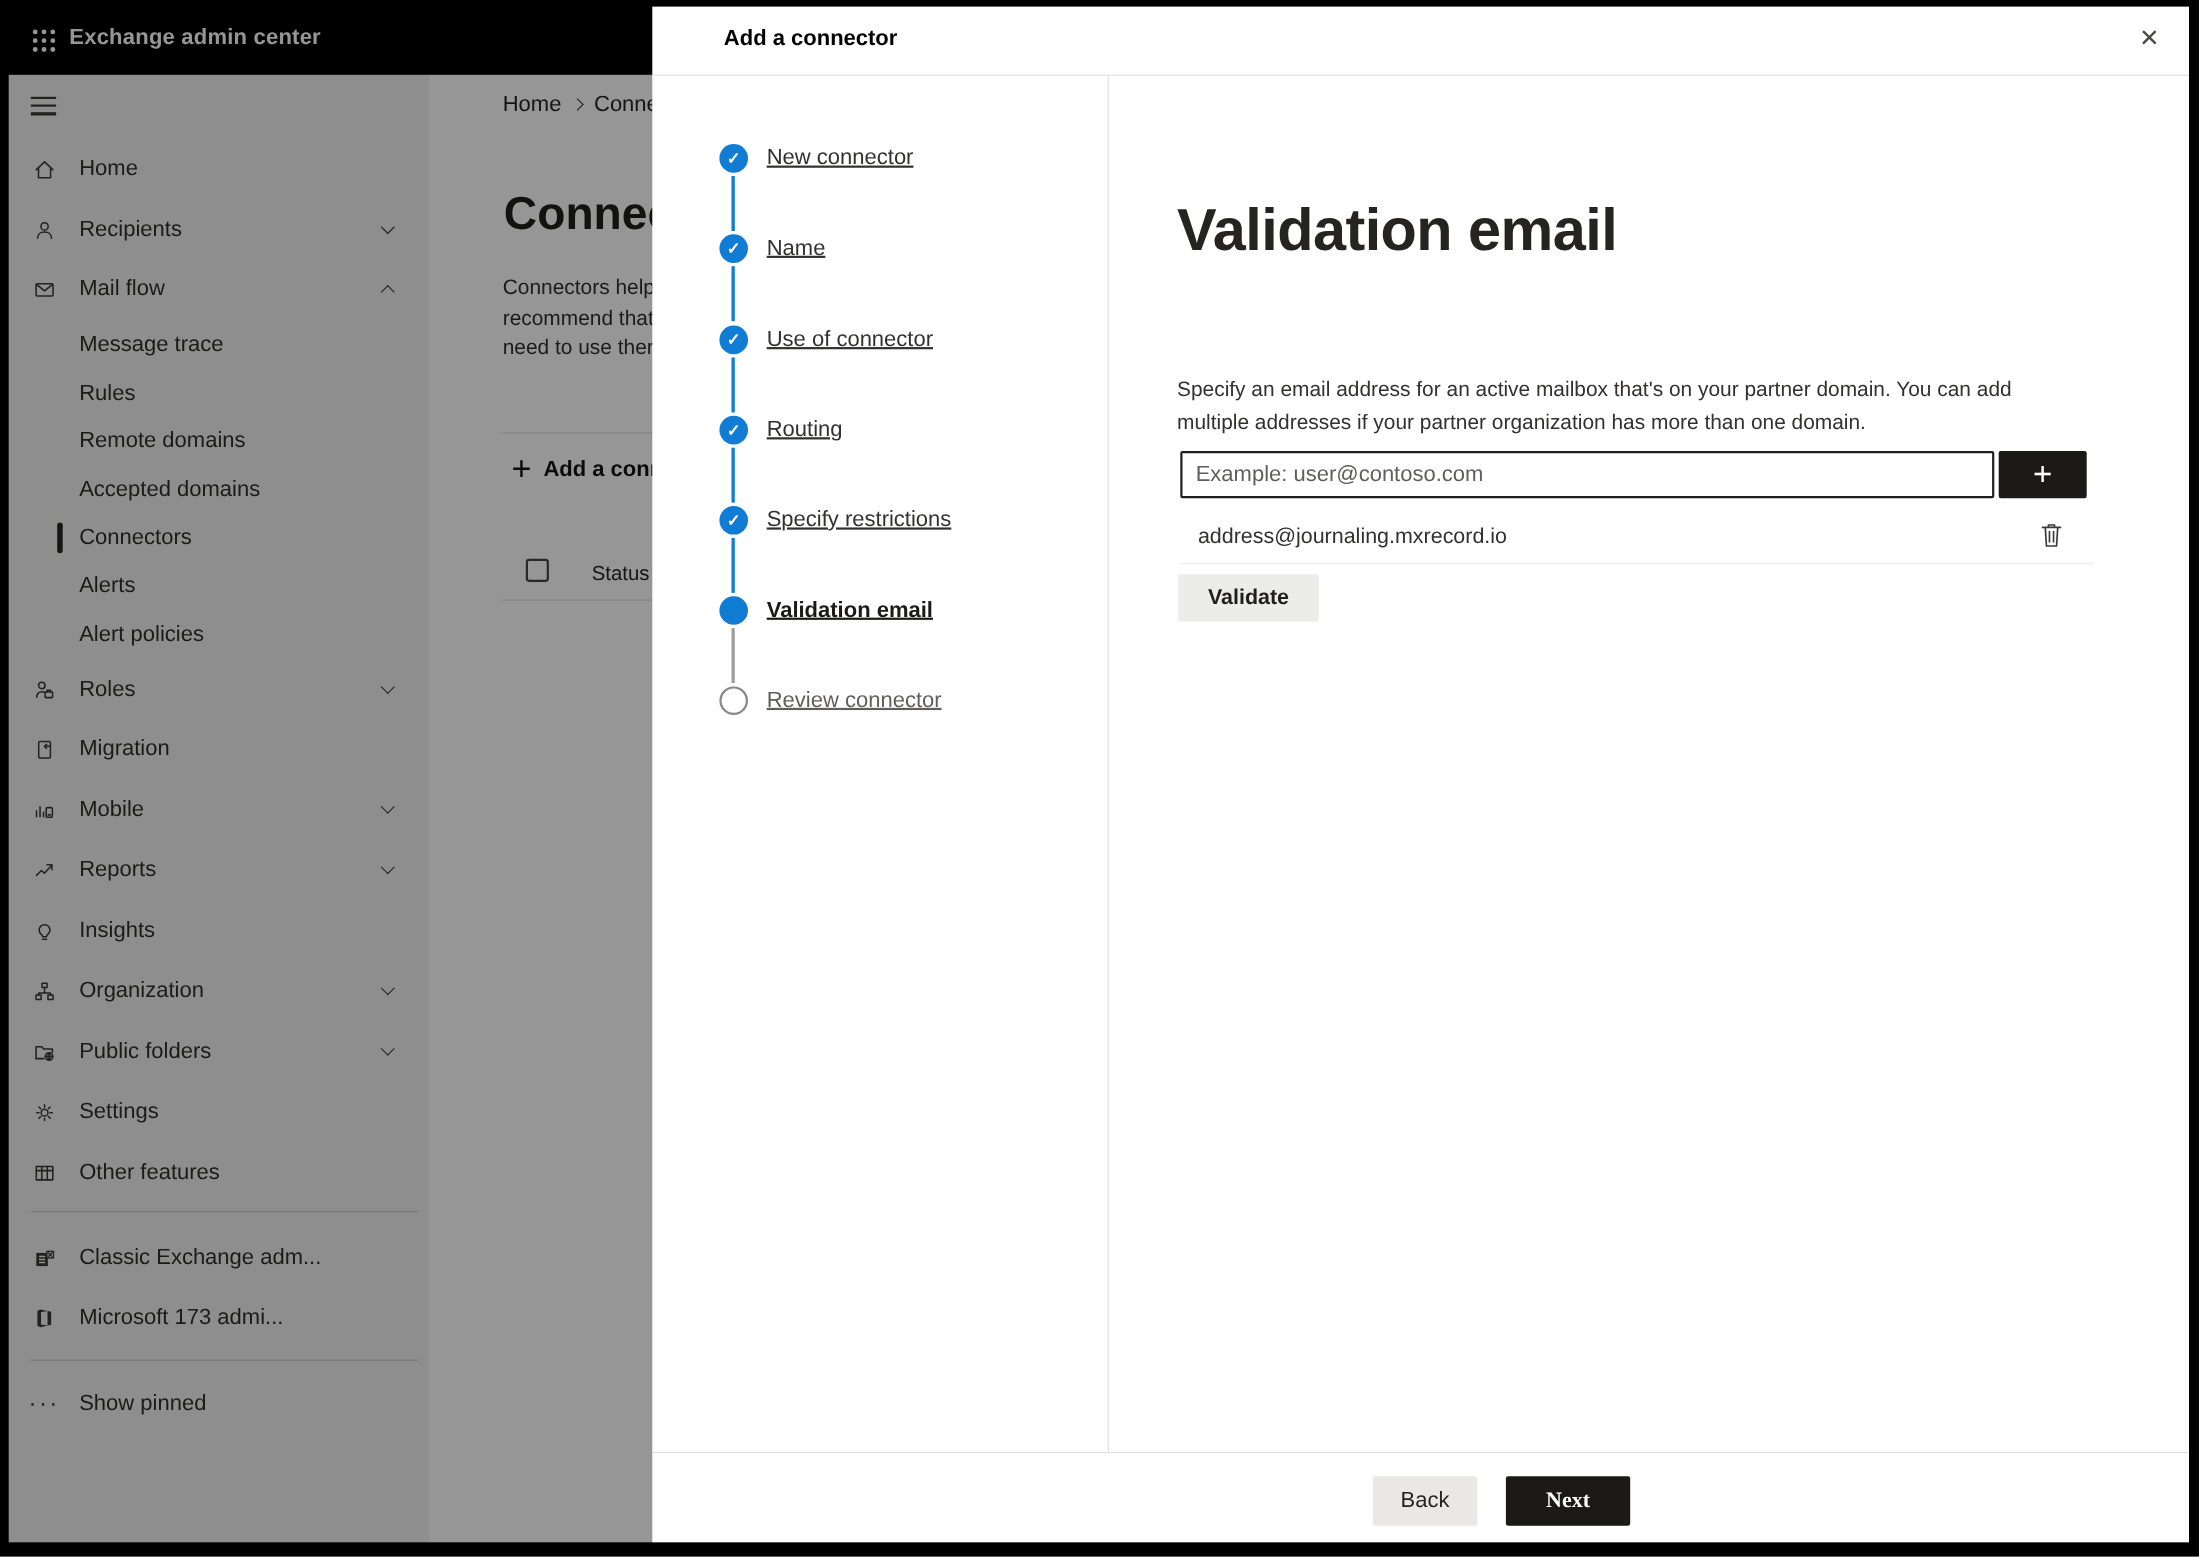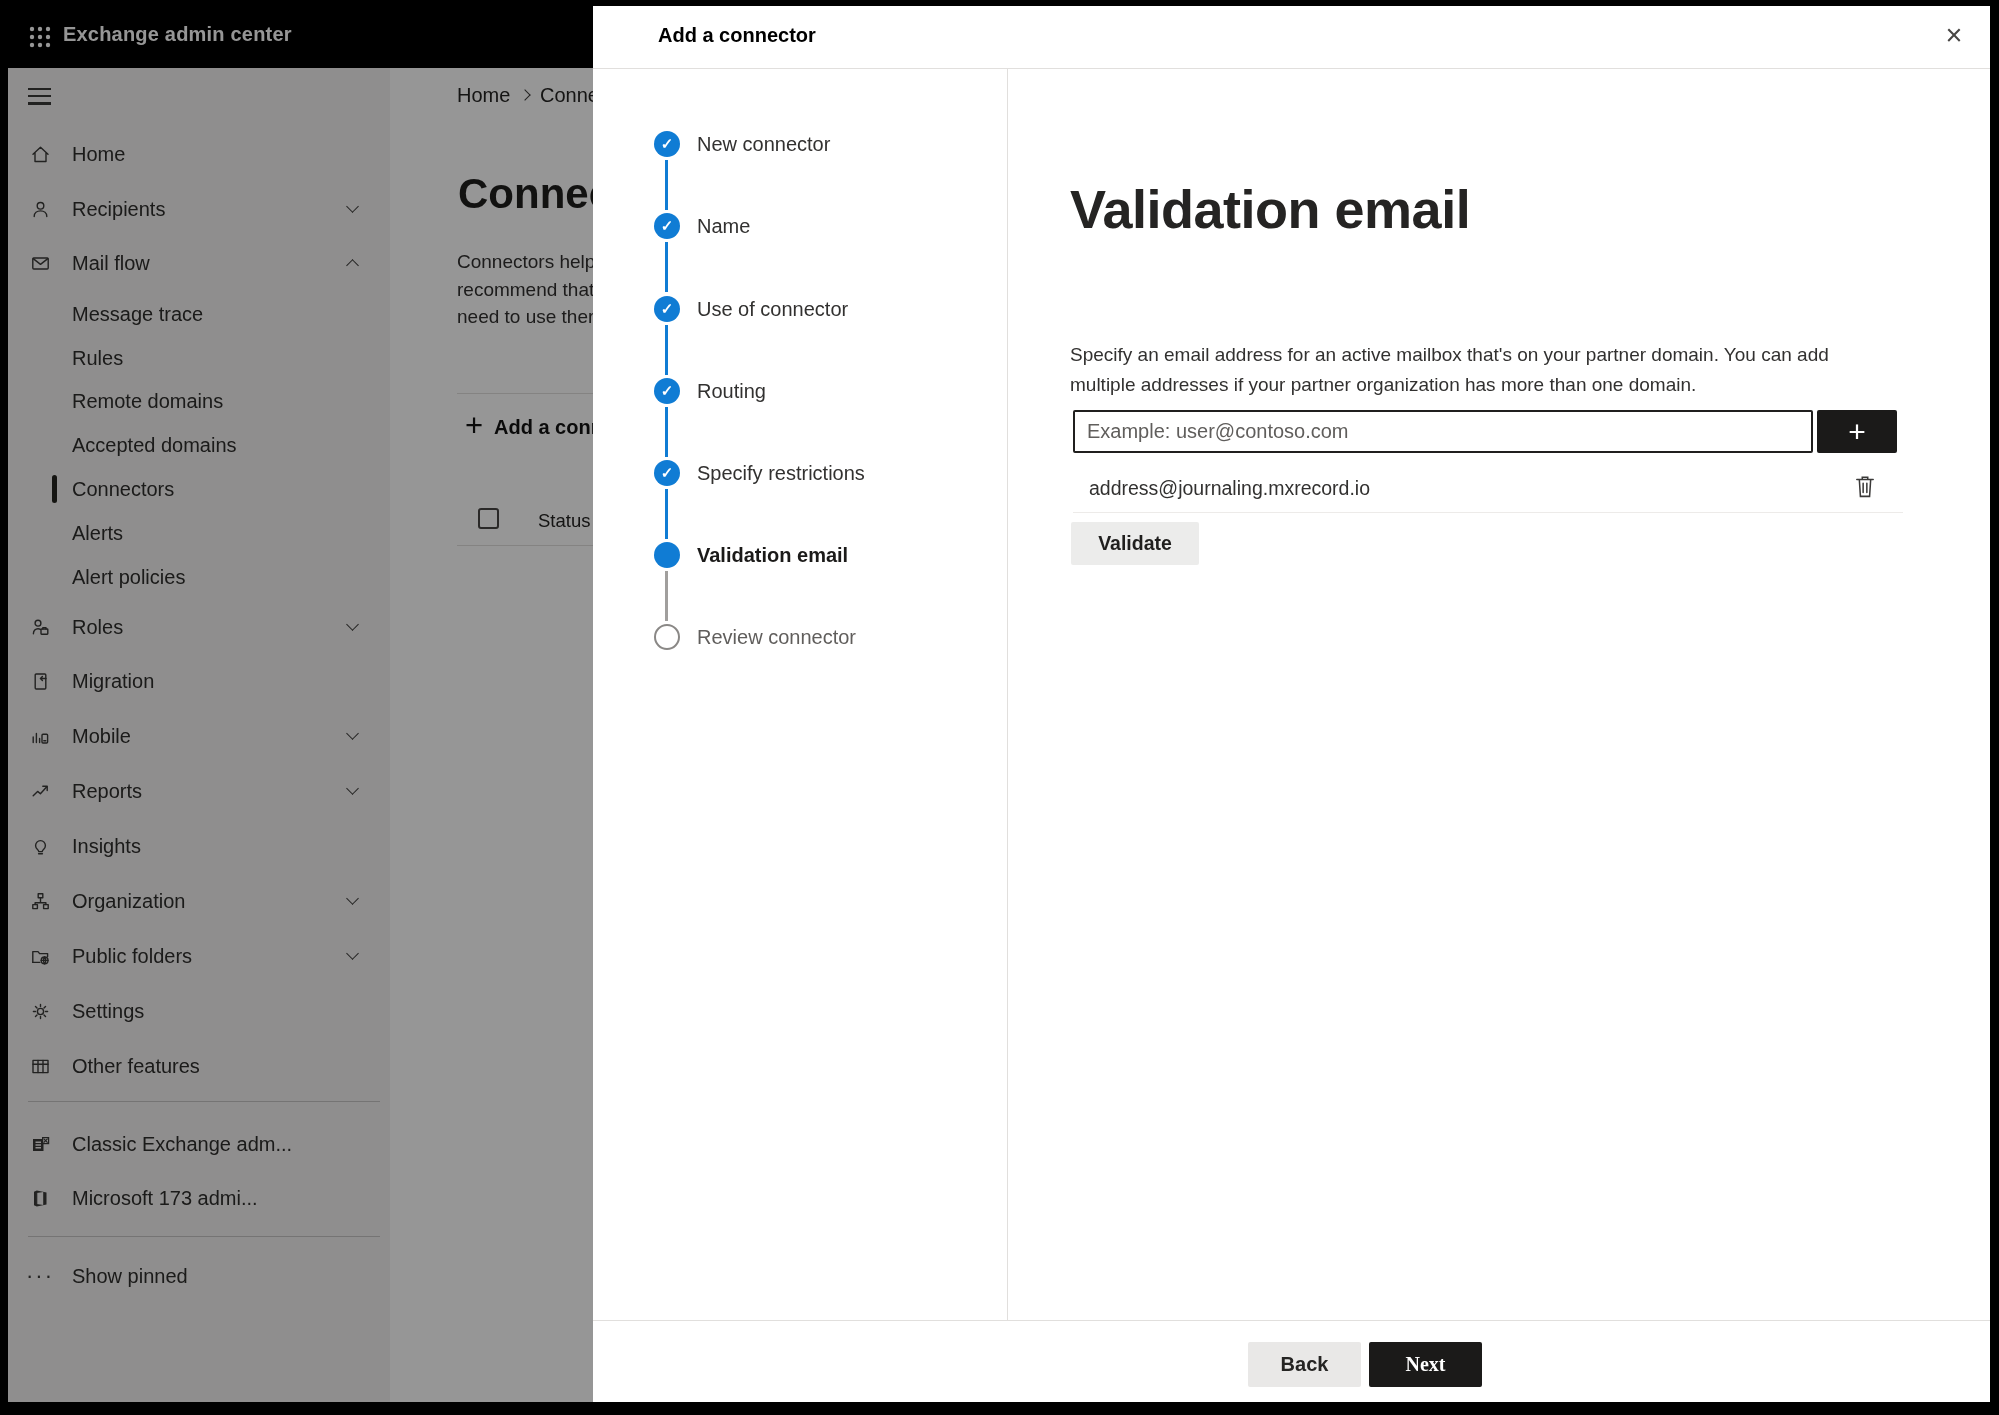--- a/index.html
+++ b/index.html
@@ -49,40 +49,40 @@
   .dlg-close { position:absolute; left:1338px; top:6px; width:46px; height:46px; border:none; background:transparent; font-size:29px; font-weight:300; color:#484644; cursor:pointer; line-height:46px; text-align:center; font-family:"Liberation Sans", sans-serif; }
   .dlg-hdr-divider { position:absolute; left:0; top:62px; width:100%; height:1px; background:#e1dfdd; }
   .dlg-v-divider { position:absolute; left:414px; top:63px; width:1px; height:1251px; background:#e1dfdd; }
 
   
   .step-row { position:absolute; left:0; height:26px; }
   .step-dot { position:absolute; left:61px; width:26px; height:26px; border-radius:50%; display:flex; align-items:center; justify-content:center; }
   .step-dot.done { background:#107cd4; color:#fff; font-size:15px; font-weight:700; }
   .step-dot.current { background:#107cd4; }
   .step-dot.upcoming { width:26px; height:26px; background:#fff; border:2px solid #8a8886; }
-  .step-label { position:absolute; left:104px; top:50%; transform:translateY(-50%); font-size:20px; color:#323130; white-space:nowrap; }
+  .step-label { position:absolute; left:104px; top:50%; transform:translateY(-50%); font-size:20px; color:#323130; white-space:nowrap;text-decoration:underline; }
   .step-label.current { font-weight:700; color:#1b1a19; }
   .step-label.upcoming { color:#605e5c; }
   .seg { position:absolute; left:72px; width:3px; background:#107cd4; }
   .seg.gray { background:#a19f9d; }
 
   
   .content-title { position:absolute; left:477px; top:172px; font-size:54px; font-weight:700; color:#252423; letter-spacing:-0.5px; }
   .content-desc { position:absolute; left:477px; top:334px; width:800px; font-size:19px; line-height:30px; color:#323130; }
   .email-input { position:absolute; left:480px; top:404px; width:740px; height:43px; border:2px solid #201f1e; border-radius:2px; padding:0 12px; font-size:20px; color:#7f1d1d; font-family:"Liberation Sans", sans-serif; background:#fff; }
   .email-input::placeholder { color:#605e5c; }
   .plus-btn { position:absolute; left:1224px; top:404px; width:80px; height:43px; background:#1b1a19; border:none; border-radius:2px; color:#fff; font-size:30px; font-weight:300; cursor:pointer; line-height:40px; font-family:"Liberation Sans", sans-serif; }
   .addr-text { position:absolute; left:496px; top:471px; font-size:19.5px; color:#323130; }
   .trash-btn { position:absolute; left:1254px; top:462px; width:36px; height:36px; background:transparent; border:none; cursor:pointer; display:flex; align-items:center; justify-content:center; }
   .addr-divider { position:absolute; left:480px; top:506px; width:830px; height:1px; background:#edebe9; }
   .validate-btn { position:absolute; left:478px; top:516px; width:128px; height:43px; background:#ececeb; border:none; border-radius:2px; font-size:19.5px; font-weight:600; color:#201f1e; cursor:pointer; font-family:"Liberation Sans", sans-serif; }
 
   
   .dlg-ftr-divider { position:absolute; left:0; top:1314px; width:100%; height:1px; background:#e1dfdd; }
-  .back-btn { position:absolute; left:655px; top:1336px; width:113px; height:45px; background:#e9e8e7; border:none; border-radius:2px; font-size:20px; font-weight:700; color:#252423; cursor:pointer; font-family:"Liberation Sans", sans-serif; }
+  .back-btn { position:absolute; left:655px; top:1336px; width:95px; height:45px; background:#e9e8e7; border:none; border-radius:2px; font-size:20px; font-weight:400; color:#252423; cursor:pointer; font-family:"Liberation Sans", sans-serif; }
   .next-btn { position:absolute; left:776px; top:1336px; width:113px; height:45px; background:#1b1a19; border:none; border-radius:2px; font-size:20px; font-weight:600; color:#ffffff; cursor:pointer; font-family:Liberation Serif, serif; }
 </style>
 </head>
 <body>
 
 <div id="frame">
 
   <div class="topbar">
     <div class="waffle">
       <svg width="26" height="26" viewBox="0 0 26 26">

